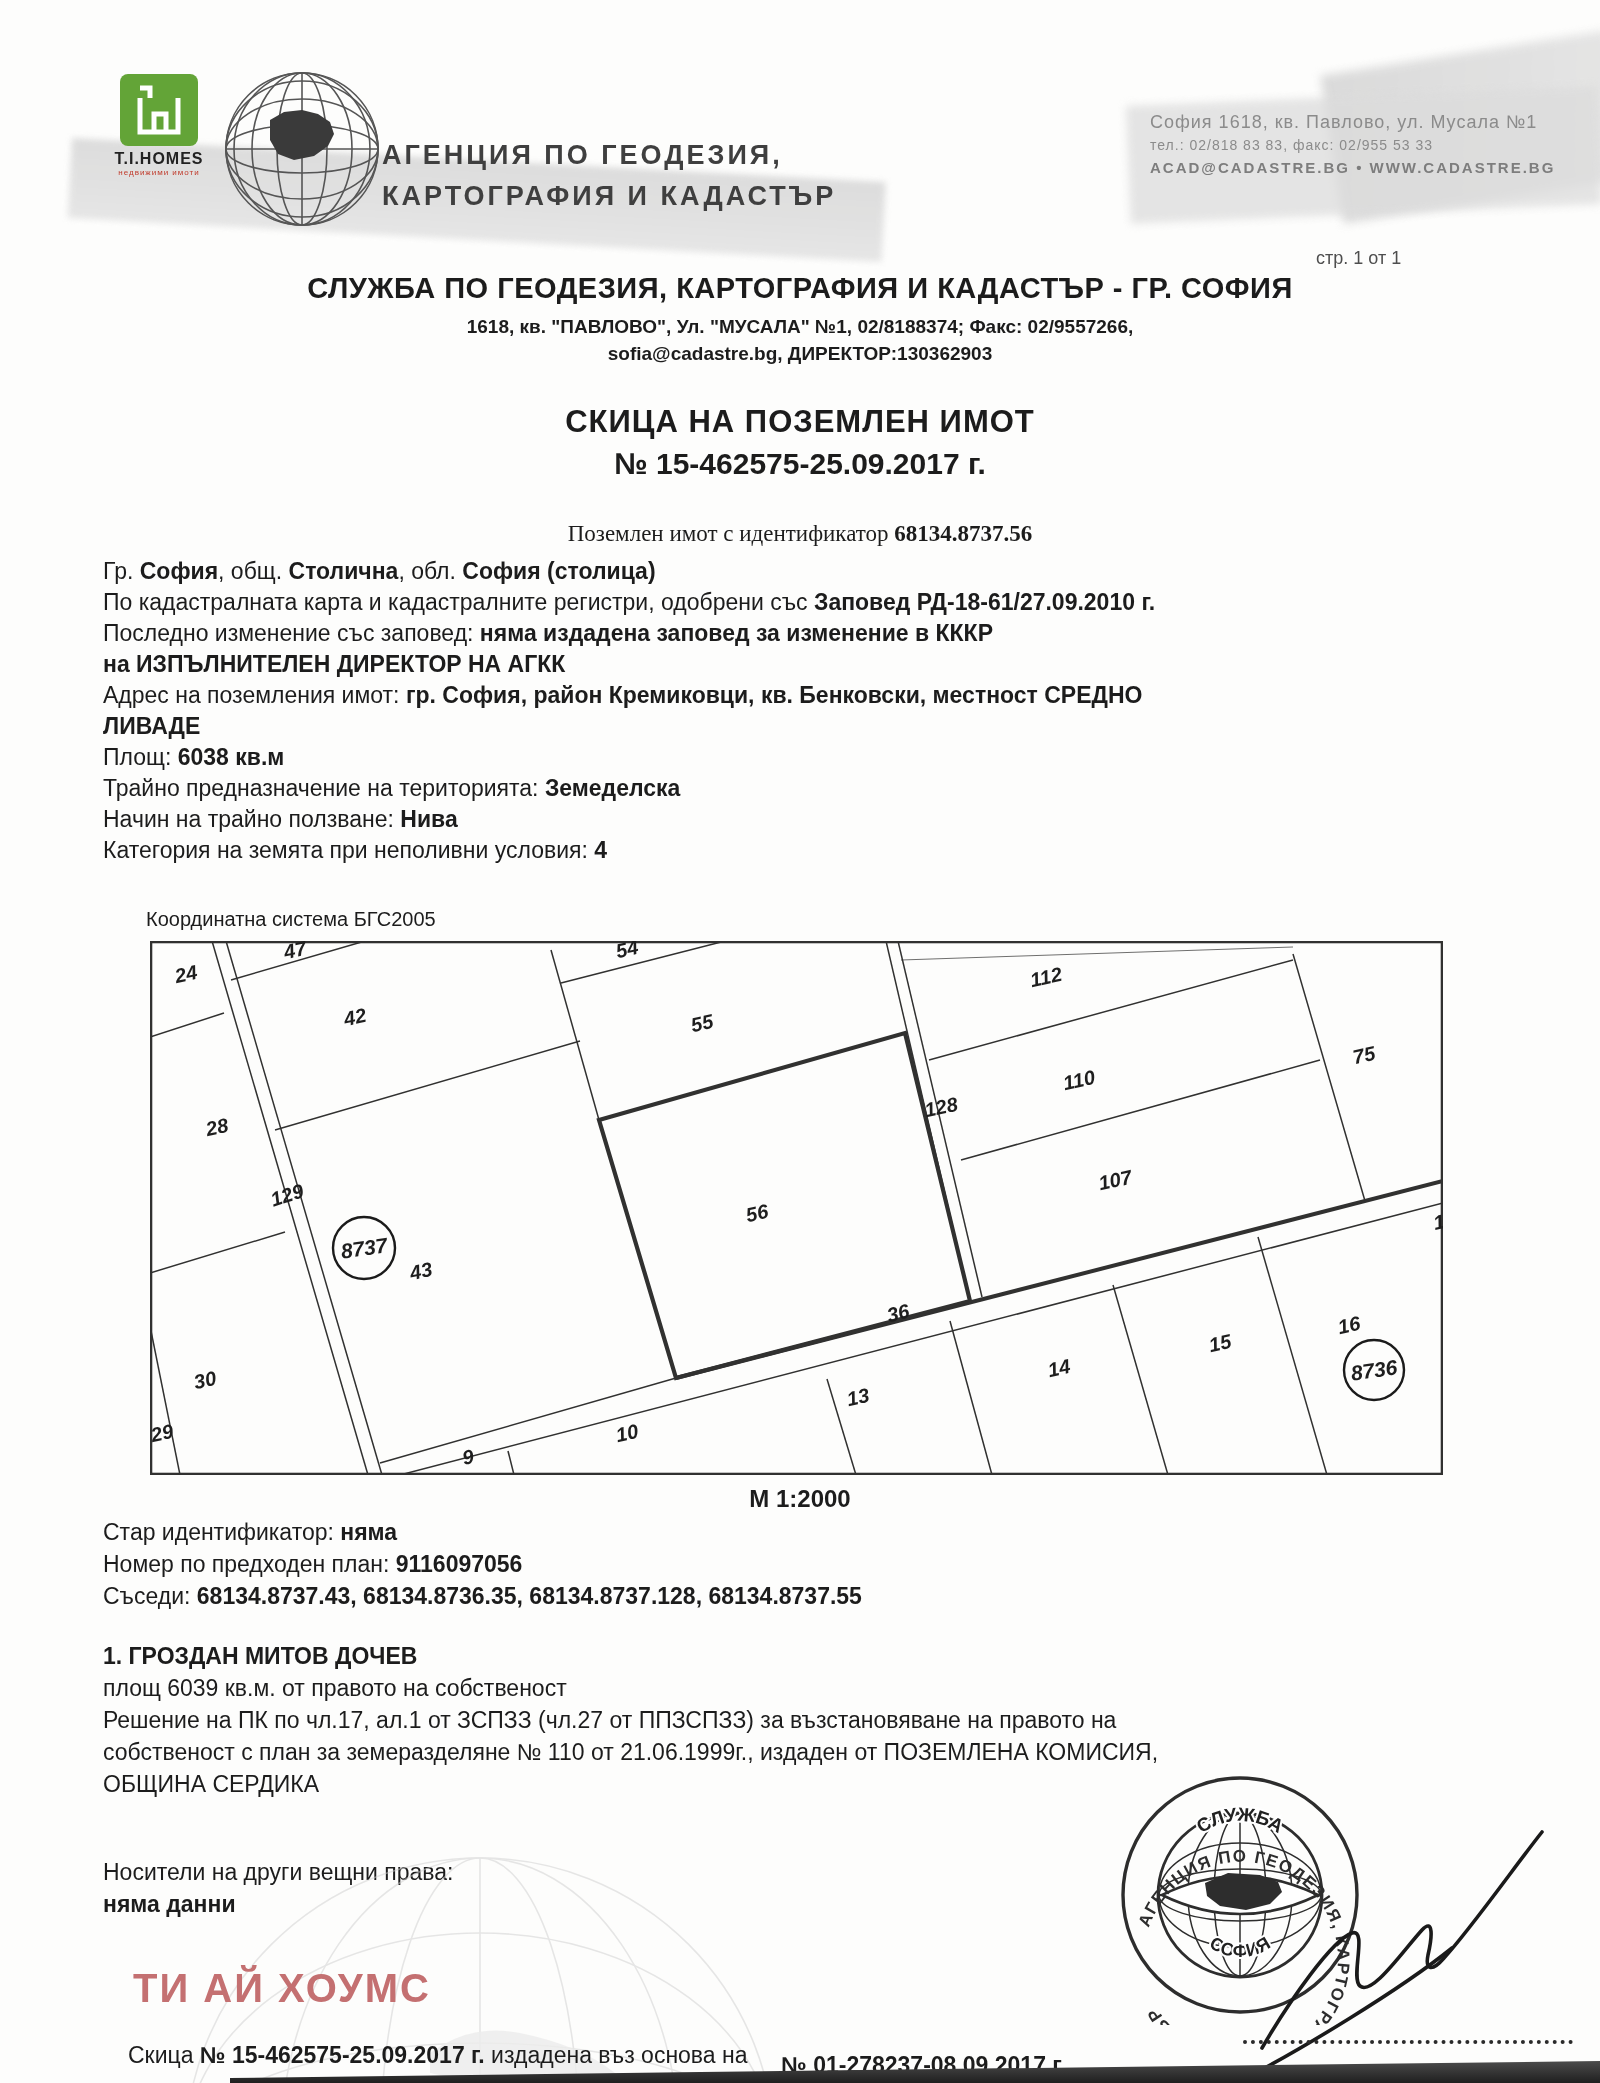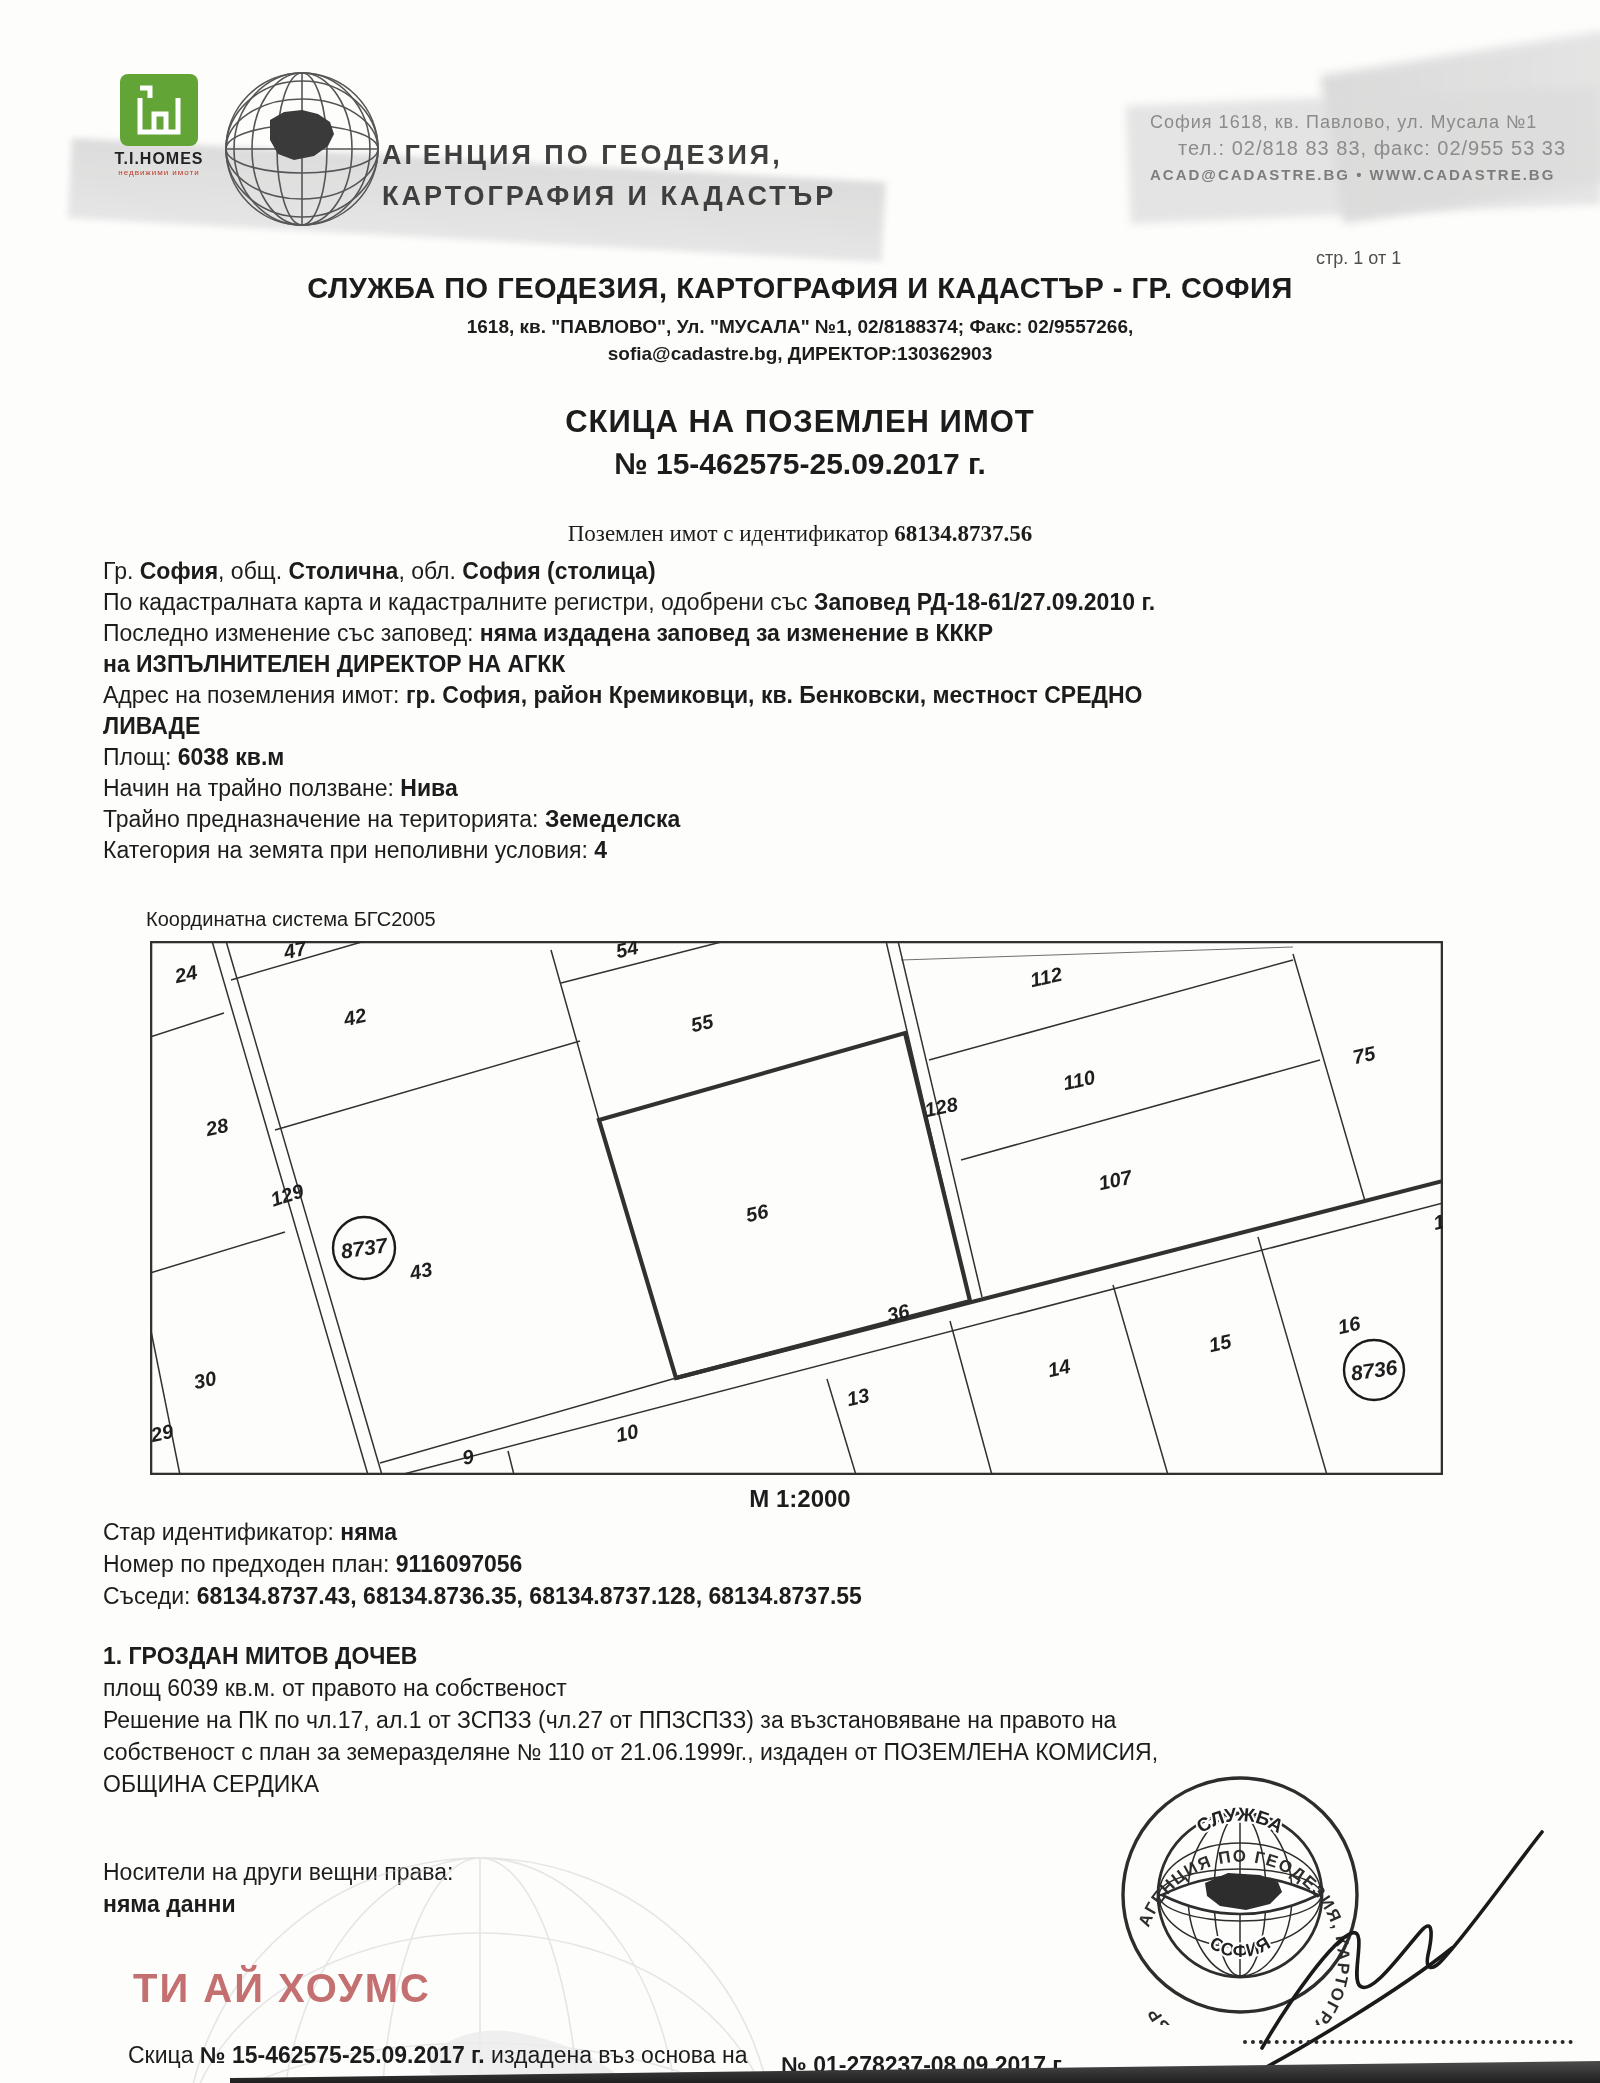--- a/index.html
+++ b/index.html
@@ -18,21 +18,21 @@
   
   .tih{left:104px;top:74px;width:110px;text-align:center;}
   .tih-box{width:78px;height:72px;margin:0 auto;background:#63a437;border-radius:8px;position:relative;}
   .tih-name{font-size:16px;font-weight:700;letter-spacing:1px;color:#222;margin-top:4px;}
   .tih-tag{font-size:8px;color:#c03a2b;letter-spacing:1px;}
   .agency-name{left:382px;top:140px;width:560px;color:#3f3f3f;font-weight:700;}
   .agency-name .l1{font-size:27px;letter-spacing:3px;}
   .agency-name .l2{font-size:27px;letter-spacing:3px;margin-top:10px;}
   .contact{left:1150px;top:112px;width:420px;color:#8b8b8b;}
   .contact .c1{font-size:18px;letter-spacing:1px;}
-  .contact .c2{font-size:20px;letter-spacing:1px;margin-top:4px;margin-left:28px;}
+  .contact .c2{font-size:14px;letter-spacing:1px;margin-top:4px;}
   .contact .c3{font-size:15px;letter-spacing:2px;margin-top:6px;color:#7d7d7d;font-weight:700;}
   .pgmark{left:1316px;top:248px;font-size:18px;color:#4e4e4e;}
   
   .office-title{top:272px;font-size:29px;font-weight:700;letter-spacing:.5px;}
   .office-addr{top:316px;font-size:19px;font-weight:700;}
   .office-mail{top:343px;font-size:19px;font-weight:700;}
   .doc-title1{top:404px;font-size:31px;font-weight:700;letter-spacing:1px;}
   .doc-title2{top:447px;font-size:30px;font-weight:700;}
   .subtitle{top:521px;font-size:23px;font-family:Liberation Serif, serif;}
   
@@ -112,22 +112,22 @@
     </div>
 
   <div class="abs tblock" id="info">
       <div class="tl"><span>Гр. </span><span class="b">София</span><span>, общ. </span><span class="b">Столична</span><span>, обл. </span><span class="b">София (столица)</span></div>
       <div class="tl"><span>По кадастралната карта и кадастралните регистри, одобрени със </span><span class="b">Заповед РД-18-61/27.09.2010 г.</span></div>
       <div class="tl"><span>Последно изменение със заповед: </span><span class="b">няма издадена заповед за изменение в КККР</span></div>
       <div class="tl"><span class="b">на ИЗПЪЛНИТЕЛЕН ДИРЕКТОР НА АГКК</span></div>
       <div class="tl"><span>Адрес на поземления имот: </span><span class="b">гр. София, район Кремиковци, кв. Бенковски, местност СРЕДНО</span></div>
       <div class="tl"><span class="b">ЛИВАДЕ</span></div>
       <div class="tl"><span>Площ: </span><span class="b">6038 кв.м</span></div>
+      <div class="tl"><span>Трайно предназначение на територията: </span><span class="b">Земеделска</span></div>
       <div class="tl"><span>Начин на трайно ползване: </span><span class="b">Нива</span></div>
-      <div class="tl"><span>Трайно предназначение на територията: </span><span class="b">Земеделска</span></div>
       <div class="tl"><span>Категория на земята при неполивни условия: </span><span class="b">4</span></div>
     </div>
 
   <div class="abs coordsys">Координатна система БГС2005</div>
   <svg id="mapsvg" class="abs" width="1293" height="534" viewBox="0 0 1293 534">
     <g fill="none" stroke="#1b1b1b" stroke-width="1.5" opacity="0.9">
       <rect x="1" y="1" width="1291" height="532" stroke-width="2.6"></rect>
       <path d="M62,0 L218,534"></path>
       <path d="M76,0 L232,534"></path>
       <path d="M230,522 L526,437"></path>

